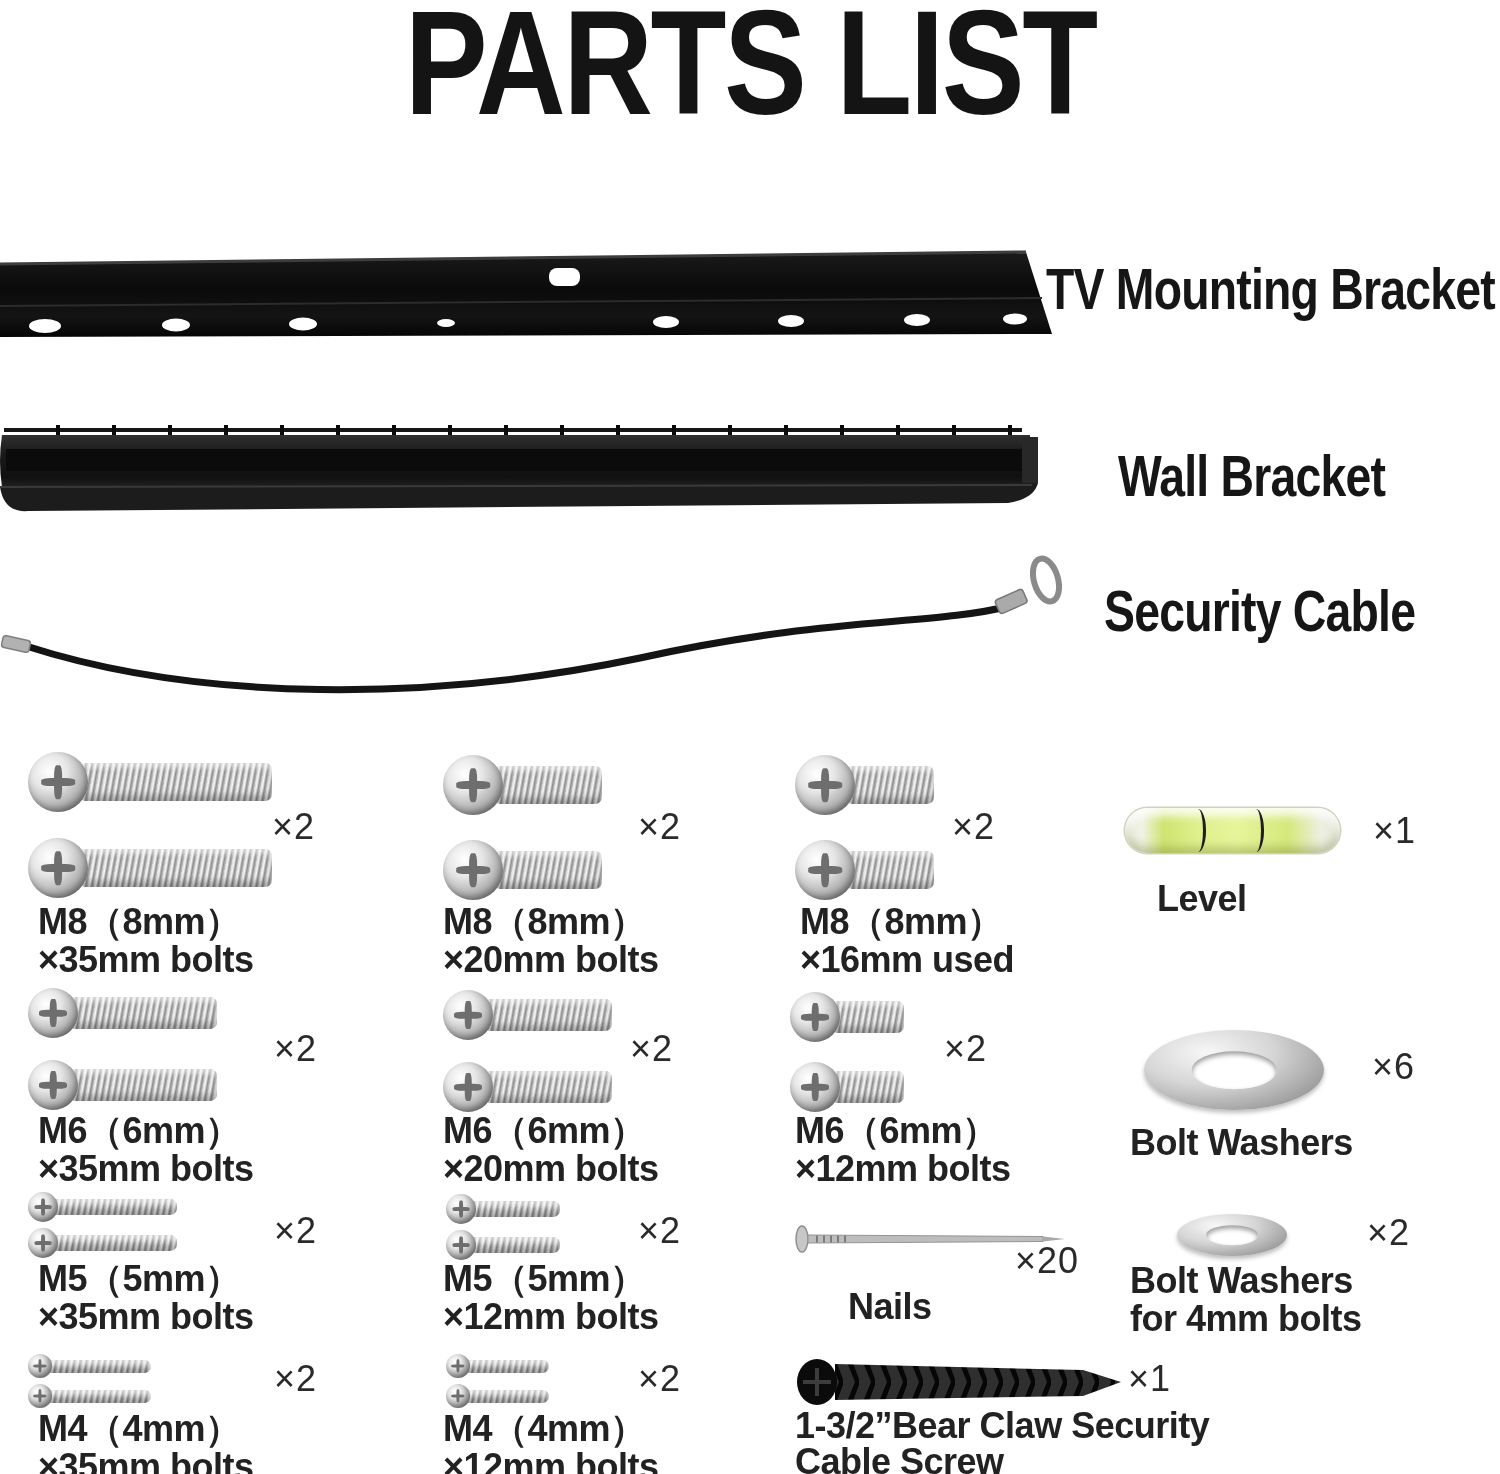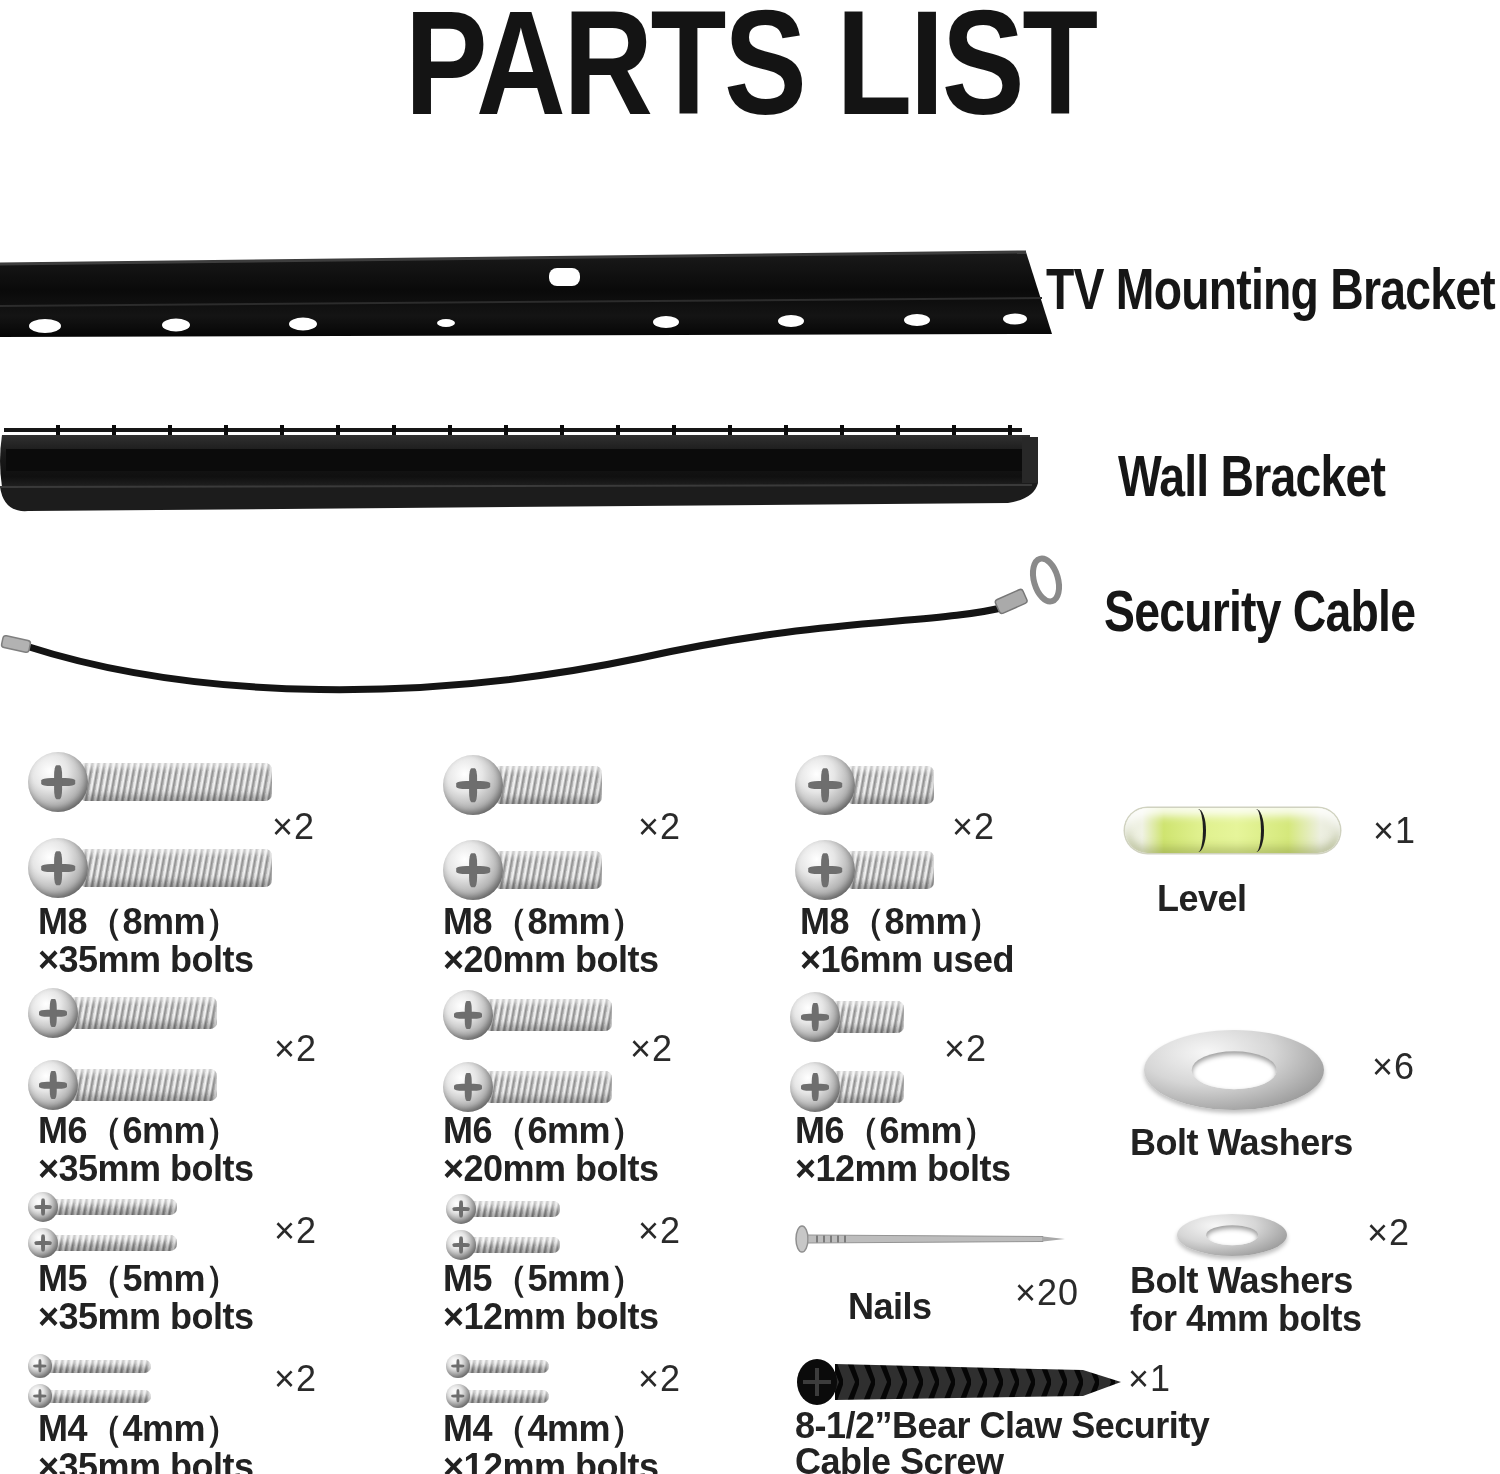--- a/index.html
+++ b/index.html
@@ -265,21 +265,21 @@
       <polygon points="13,13 248,14.5 248,19.5 13,21" fill="#bdbdbd" stroke="#949494" stroke-width="1"></polygon>
       <polygon points="248,14.5 270,17 248,19.5" fill="#a9a9a9"></polygon>
       <g stroke="#7c7c7c" stroke-width="2">
         <line x1="22" y1="13.5" x2="22" y2="20.5"></line>
           <line x1="29" y1="13.5" x2="29" y2="20.5"></line>
         <line x1="36" y1="13.5" x2="36" y2="20.5"></line>
           <line x1="43" y1="13.5" x2="43" y2="20.5"></line>
         <line x1="50" y1="13.5" x2="50" y2="20.5"></line>
       </g>
     </svg>
-    <div class="qty" style="left:1015px;top:1272px">×20</div>
+    <div class="qty" style="left:1015px;top:1240px">×20</div>
     <div class="plabel" style="left:848px;top:1288px">Nails</div>
   </div>
 
   <div class="part">
     <div class="washer" style="left:1177px;top:1214px;width:110px;height:42px"></div>
     <div class="qty" style="left:1367px;top:1212px">×2</div>
     <div class="plabel" style="left:1130px;top:1262px">
       <div>Bolt Washers</div>
       <div>for 4mm bolts</div>
     </div>
@@ -327,18 +327,18 @@
       </defs>
       <polygon points="40,8 288,14 326,26 288,40 40,44" fill="url(#thr)"></polygon>
       <ellipse cx="22" cy="26" rx="20" ry="23" fill="#0b0b0b"></ellipse>
       <g stroke="#3c3c3c" stroke-width="4">
         <line x1="22" y1="12" x2="22" y2="40"></line>
           <line x1="8" y1="26" x2="36" y2="26"></line>
       </g>
     </svg>
     <div class="qty" style="left:1128px;top:1358px">×1</div>
     <div class="plabel" style="left:795px;top:1408px;line-height:36px">
-      <div>8-1/2”Bear Claw Security</div>
+      <div>1-3/2”Bear Claw Security</div>
       <div>Cable Screw</div>
     </div>
   </div>
 
 </div>
 
 </body></html>

